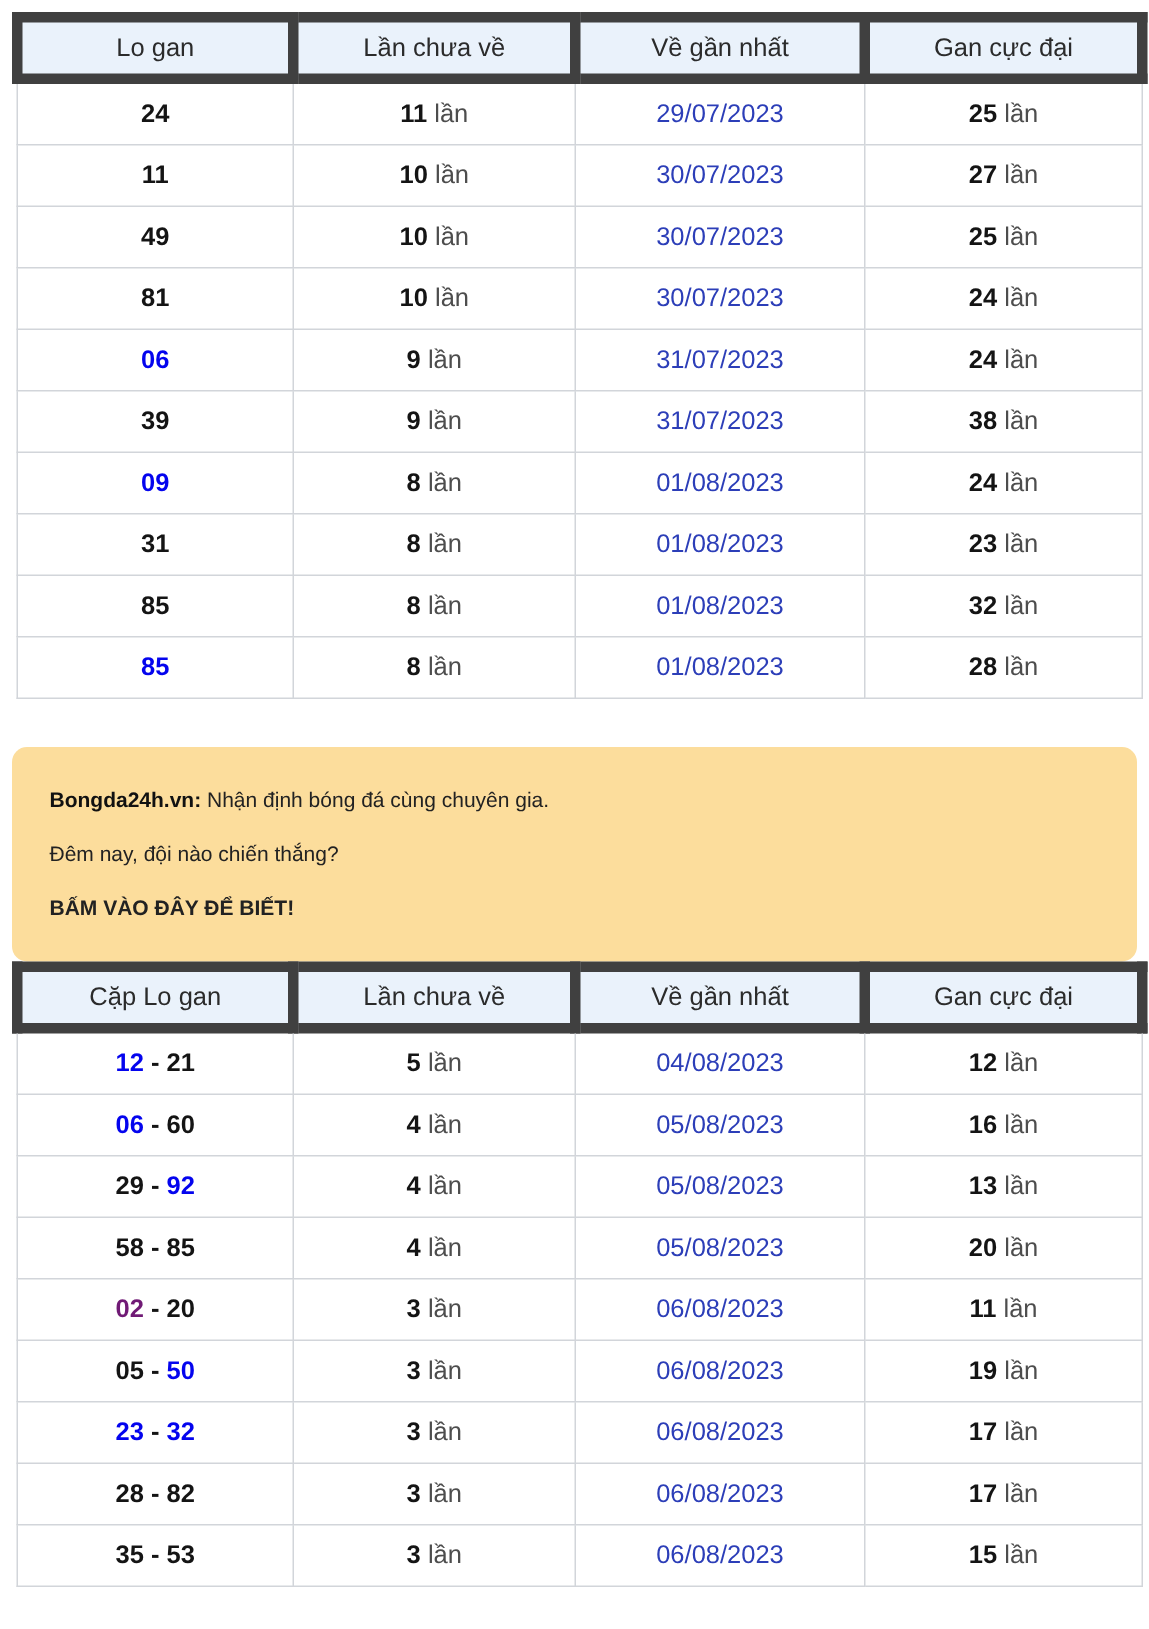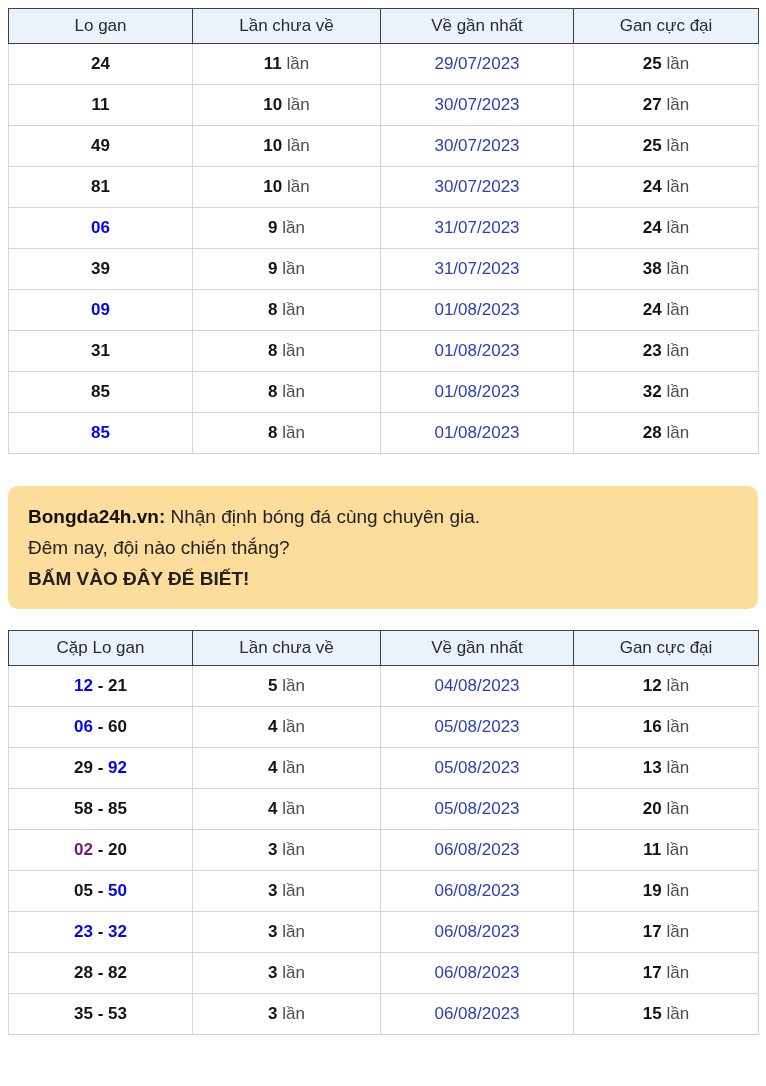--- a/index.html
+++ b/index.html
@@ -12,21 +12,21 @@
   table.gan{
     width:750px;border-collapse:collapse;table-layout:fixed;
     border:1px solid #c9cdd3;
   }
   table.gan col:nth-child(1){width:184px;}
   table.gan col:nth-child(2){width:188px;}
   table.gan col:nth-child(3){width:193px;}
   table.gan col:nth-child(4){width:185px;}
   table.gan th{
     background:#eaf2fb;
-    border:1px solid #404040;
+    border:7px solid #404040;
     height:34px;
     font-weight:400;
     font-size:17px;
     color:#2b2b2b;
     text-align:center;
     padding:0;
   }
   table.gan td{
     border:1px solid #d2d5da;
     height:40px;
@@ -47,24 +47,24 @@
   }
   .sep{font-weight:700;color:#141414;}
   .banner{
     margin-top:32px;
     border-radius:10px;
     padding:13px 16px;
     width:718px;
     box-sizing:content-box;
     cursor:pointer;
   }
-  .banner p{margin:4px;font-size:19px;line-height:27px;color:#222;}
+  .banner p{margin:9px;font-size:14px;line-height:27px;color:#222;}
   .banner .brand{font-weight:700;color:#111;}
   .banner .cta{font-weight:700;}
-  .table2{margin-top:21px;}
+  .table2{}
 </style>
 <style>a.date{color:#2c3eb8;text-align:right;}.blue{color:#0404ee;}.red{color:#701a75;}</style></head>
 <body>
 
 <div class="wrap">
 
   <table class="gan">
     <colgroup>
         <col>
         <col>

